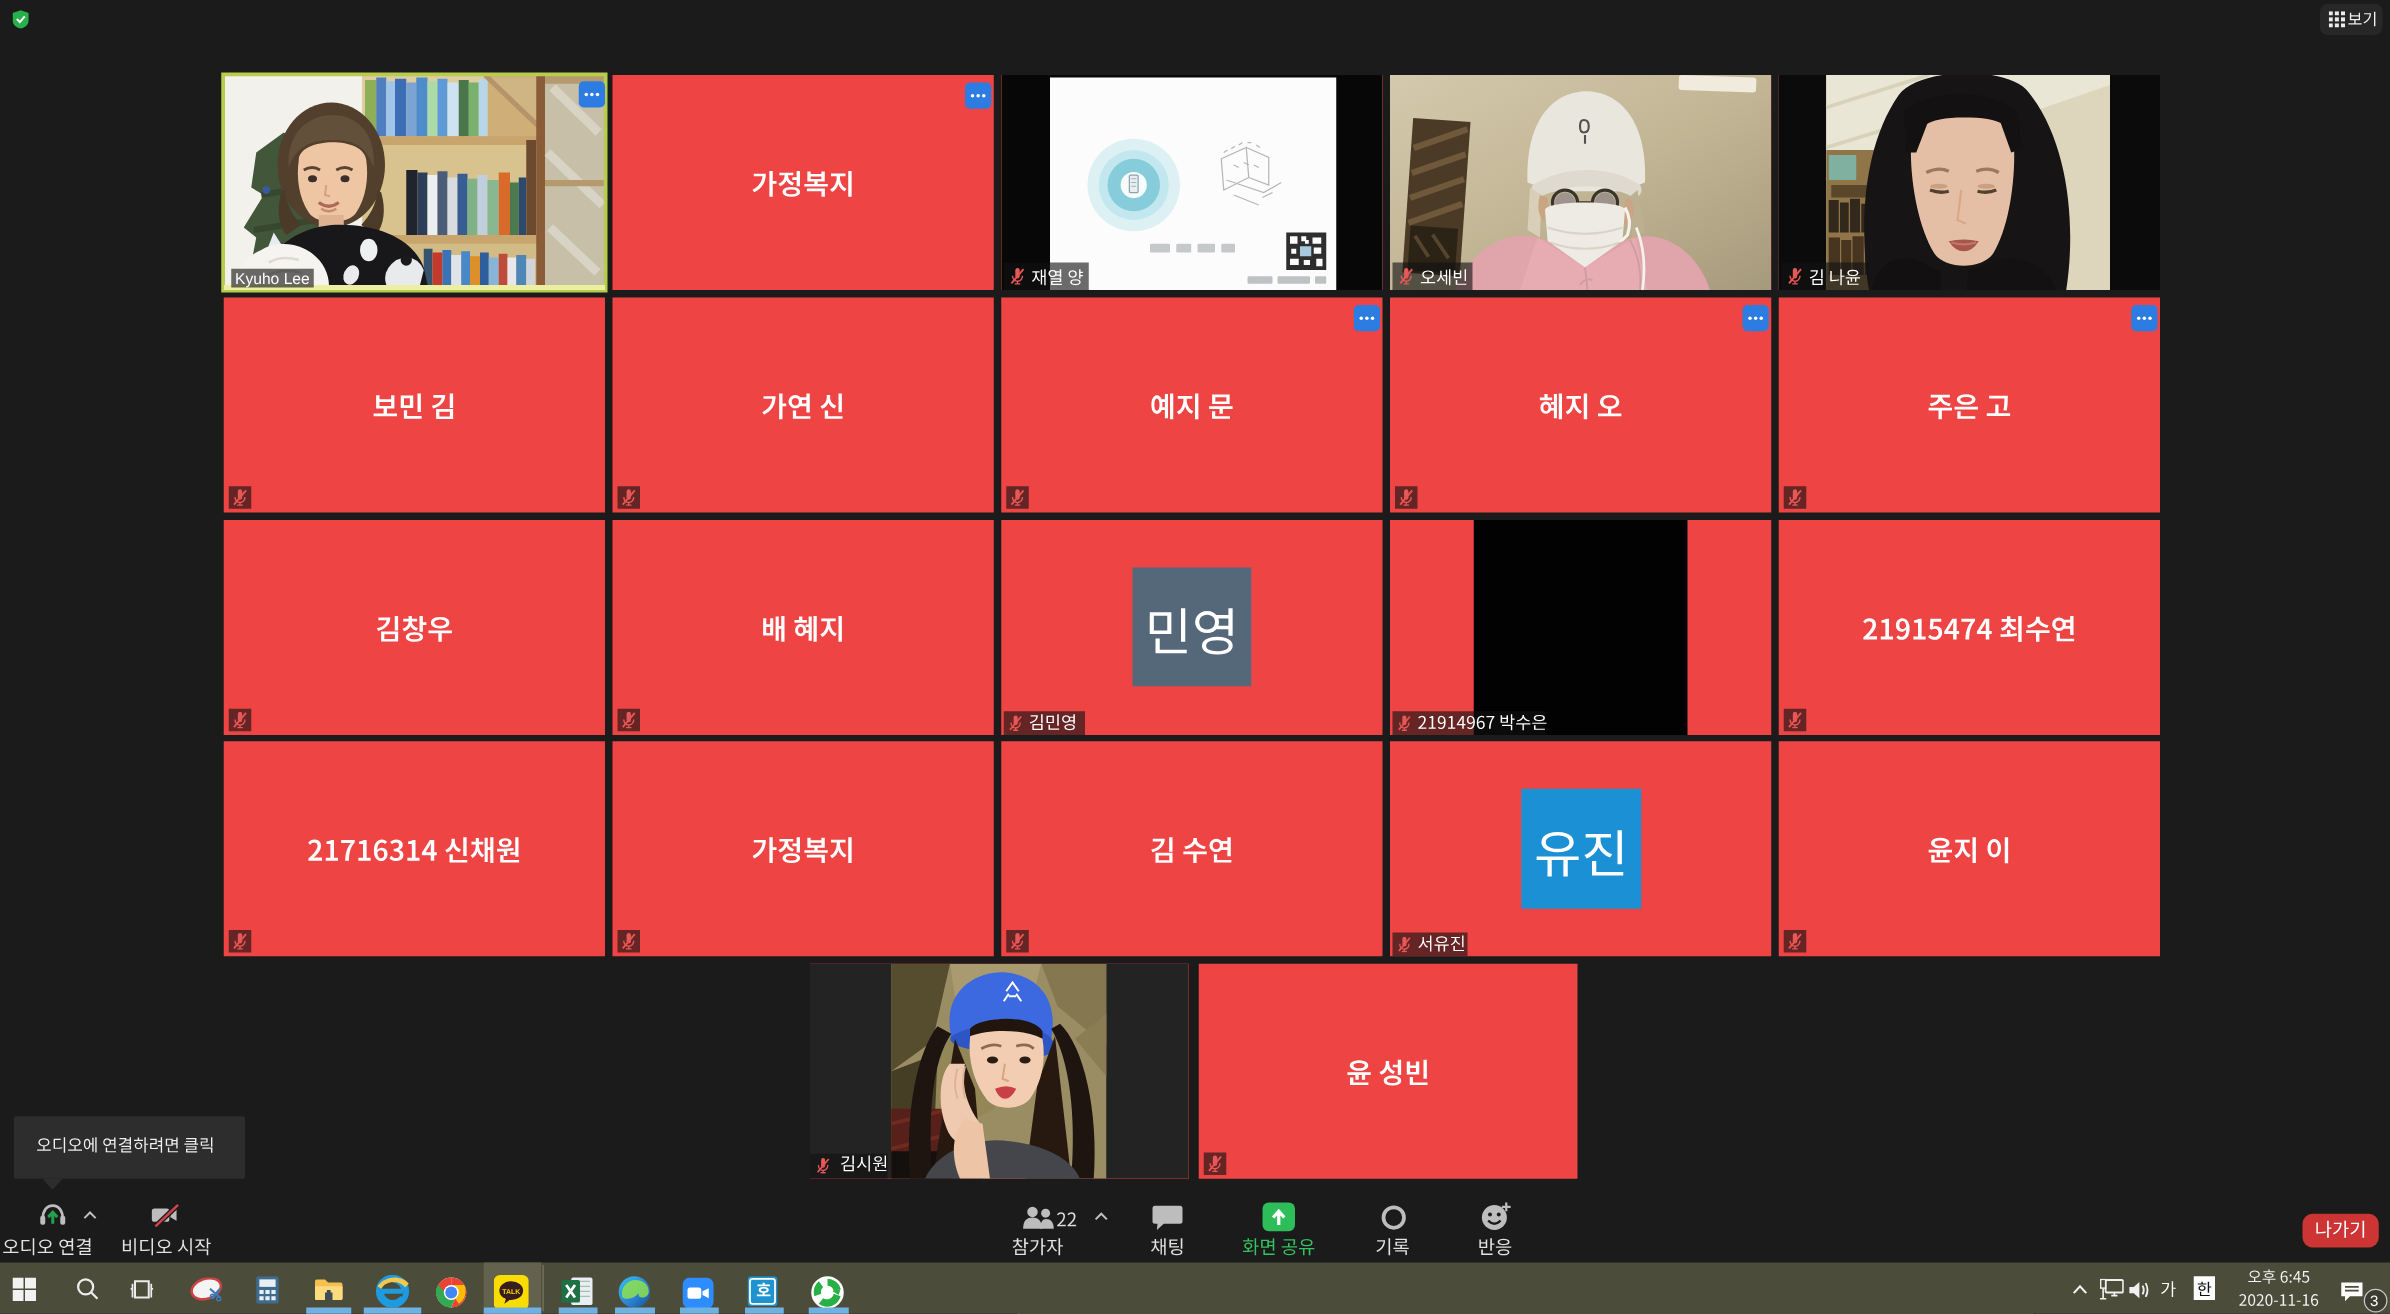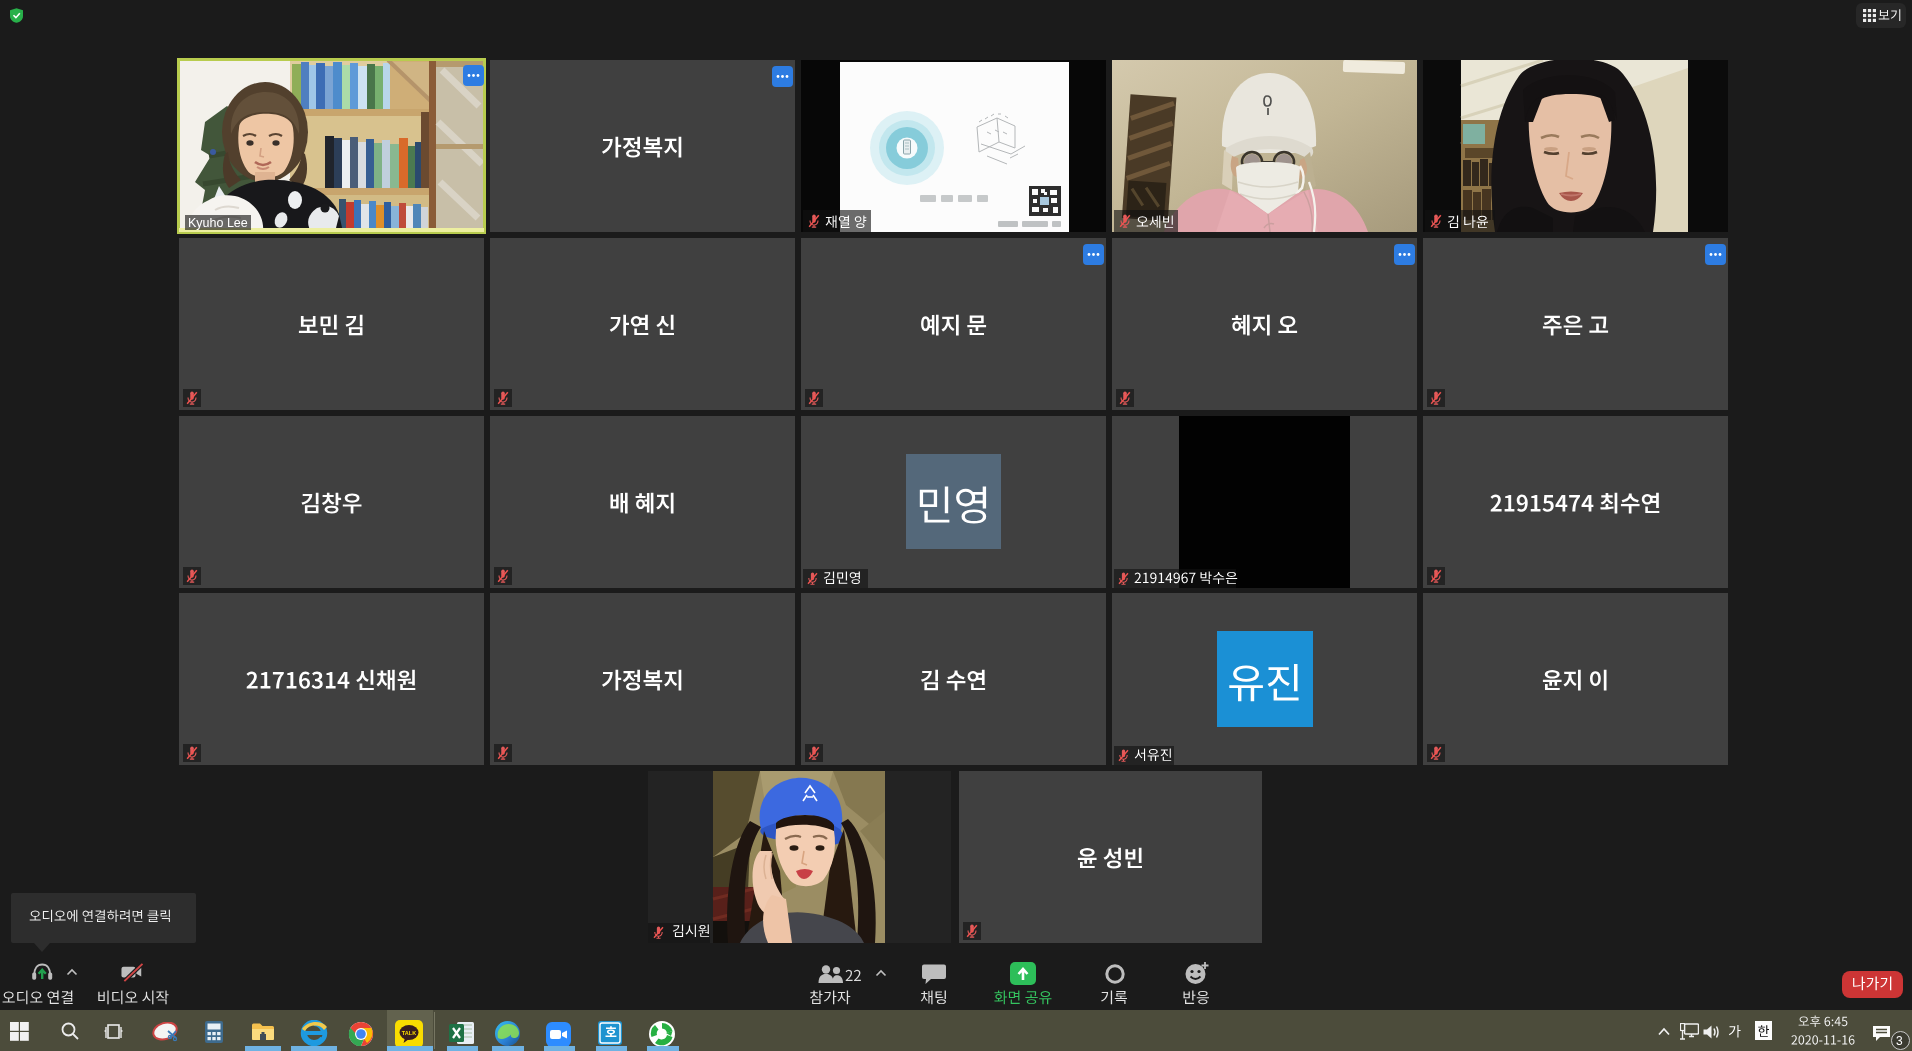--- a/index.html
+++ b/index.html
@@ -1,16 +1,16 @@
 <!DOCTYPE html>
 <html><head><meta charset="utf-8"><style>
 *{margin:0;padding:0;box-sizing:border-box}
 html,body{width:1912px;height:1051px;overflow:hidden;background:#1b1b1b}
 #page{position:absolute;left:0;top:0;width:1912px;height:1051px;background:#1b1b1b;font-family:"Liberation Sans",sans-serif}
-.tile{position:absolute;background:#404040;overflow:hidden}
+.tile{position:absolute;background:#ef4444;overflow:hidden}
 .chip{position:absolute;background:rgba(18,18,18,.62)}
 .dots{position:absolute;width:21px;height:21px;background:#2d7ce2;border-radius:4px}
 #kyuho{outline:3px solid #b8cc4e;outline-offset:-1px}
 #ov{position:absolute;left:0;top:0;pointer-events:none}
 </style></head><body>
 <div id="page">
     <div class="tile" style="left:179px;top:238px;width:305px;height:172px">
       <div class="chip" style="left:4px;top:151px;width:18px;height:18px">
         <svg style="position:absolute;left:2px;top:2px" width="14" height="14" viewBox="0 0 16 16">
           <path fill="#e35a5a" d="M6 2.5a2 2 0 0 1 4 0V8a2 2 0 0 1-4 0z"></path>

